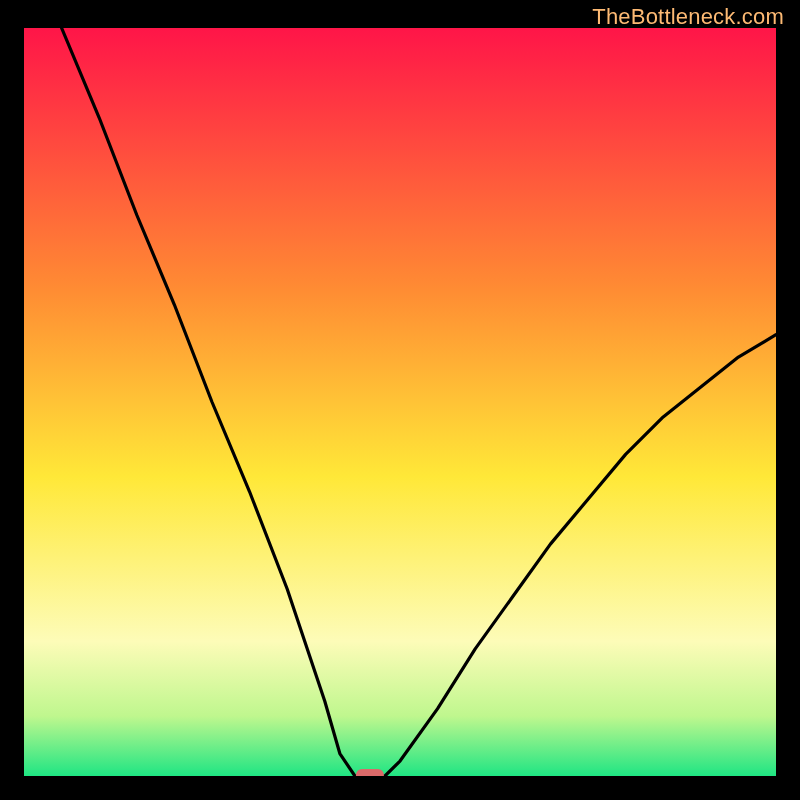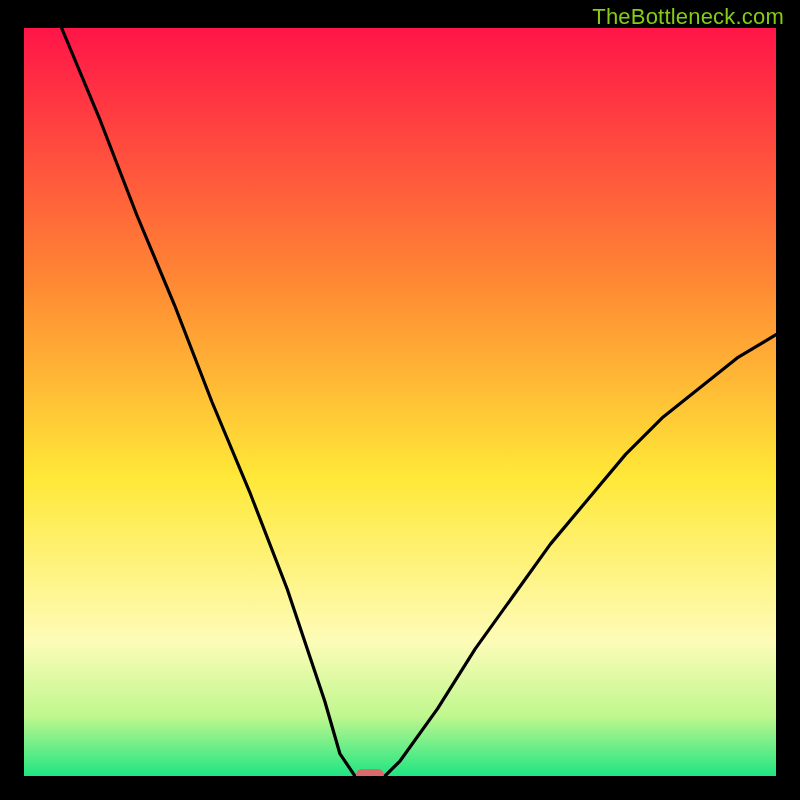--- a/index.html
+++ b/index.html
@@ -14,21 +14,21 @@
   .chart-container {
     position: relative;
     width: 800px;
     height: 800px;
     background: #000;
   }
   .watermark {
     position: absolute;
     top: 4px;
     right: 16px;
-    color: #84cc16;
+    color: #fdba74;
     font-size: 22px;
     font-weight: 500;
     z-index: 10;
     letter-spacing: 0.2px;
   }
   .plot-area {
     position: absolute;
     left: 24px;
     top: 28px;
     width: 752px;

